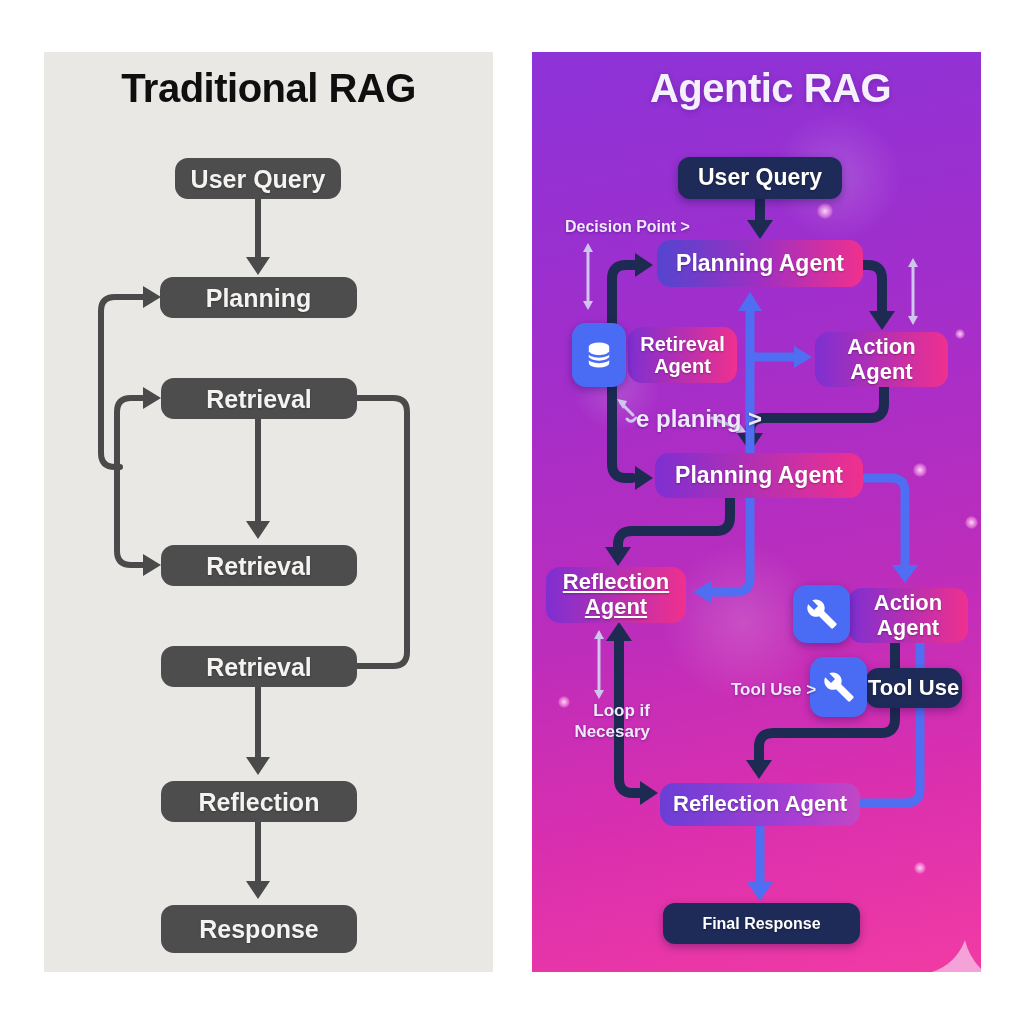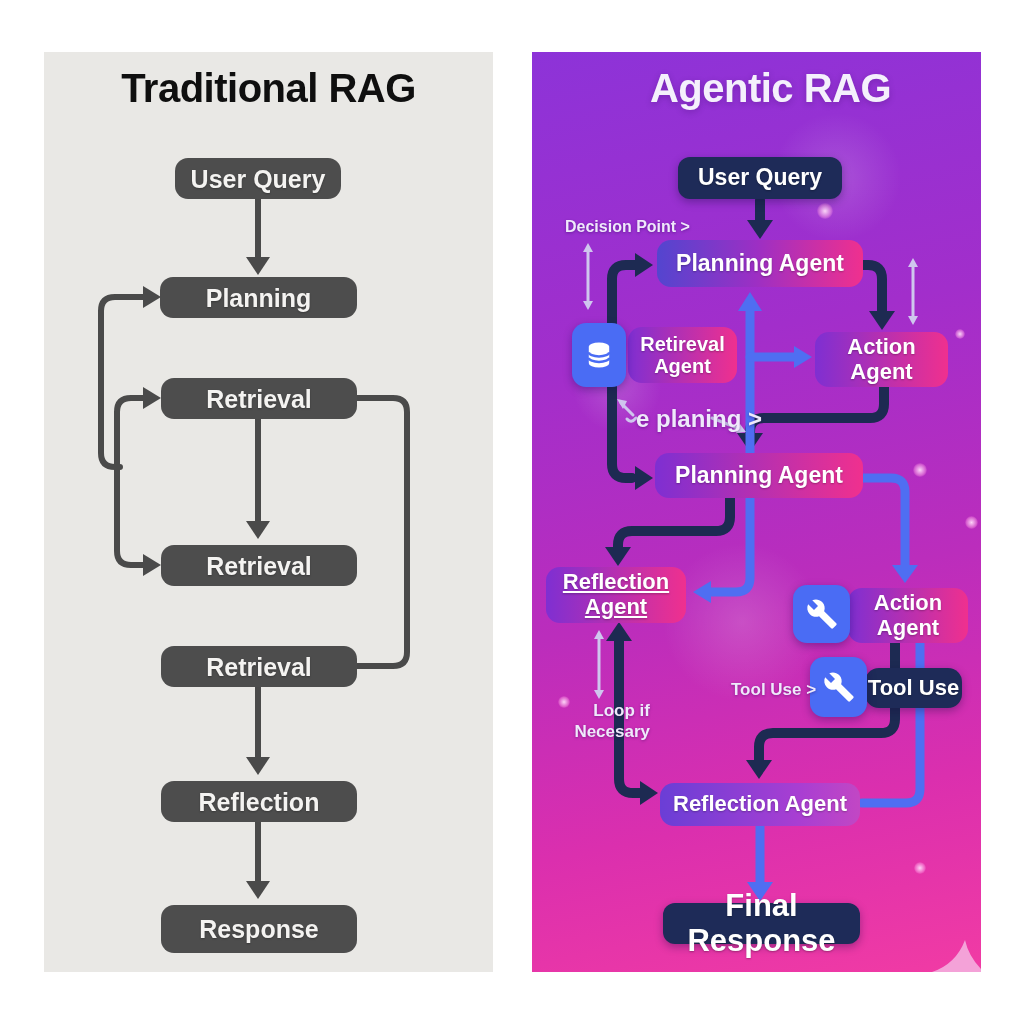--- a/index.html
+++ b/index.html
@@ -164,21 +164,21 @@
     </div>
 
     <div class="node navybox" style="left:333px;top:616px;width:97px;height:40px;font-size:22px;border-radius:14px;">Tool Use</div>
     <div class="icon-sq" style="left:278px;top:605px;width:57px;height:60px;">
       <svg width="32" height="32" viewBox="0 0 24 24">
         <path d="M22.7 19l-9.1-9.1c.9-2.3.4-5-1.5-6.9-2-2-5-2.4-7.4-1.3L9 6 6 9 1.6 4.7C.4 7.1.9 10.1 2.9 12.1c1.9 1.9 4.6 2.4 6.9 1.5l9.1 9.1c.4.4 1 .4 1.4 0l2.3-2.3c.5-.4.5-1.1.1-1.4z" fill="#ffffff"></path>
       </svg>
     </div>
 
     <div class="node grad-c" style="left:128px;top:731px;width:200px;height:43px;font-size:22px;">Reflection Agent</div>
-    <div class="node navybox" style="left:131px;top:851px;width:197px;height:41px;font-size:31px;">Final Response</div>
+    <div class="node navybox" style="left:131px;top:851px;width:197px;height:41px;font-size:16px;">Final Response</div>
 
     <div class="lbl" style="left:33px;top:166px;font-size:16px;">Decision Point &gt;</div>
     <div class="lbl" style="left:104px;top:353px;font-size:24px;font-weight:600;">e planing &gt;</div>
     <div class="lbl" style="left:8px;top:648px;width:110px;text-align:right;font-size:17px;line-height:1.25;">Loop if
 Necesary</div>
     <div class="lbl" style="left:199px;top:628px;font-size:17px;text-align:right;">Tool Use &gt;</div>
   </div>
 </div>
 
 </body></html>

